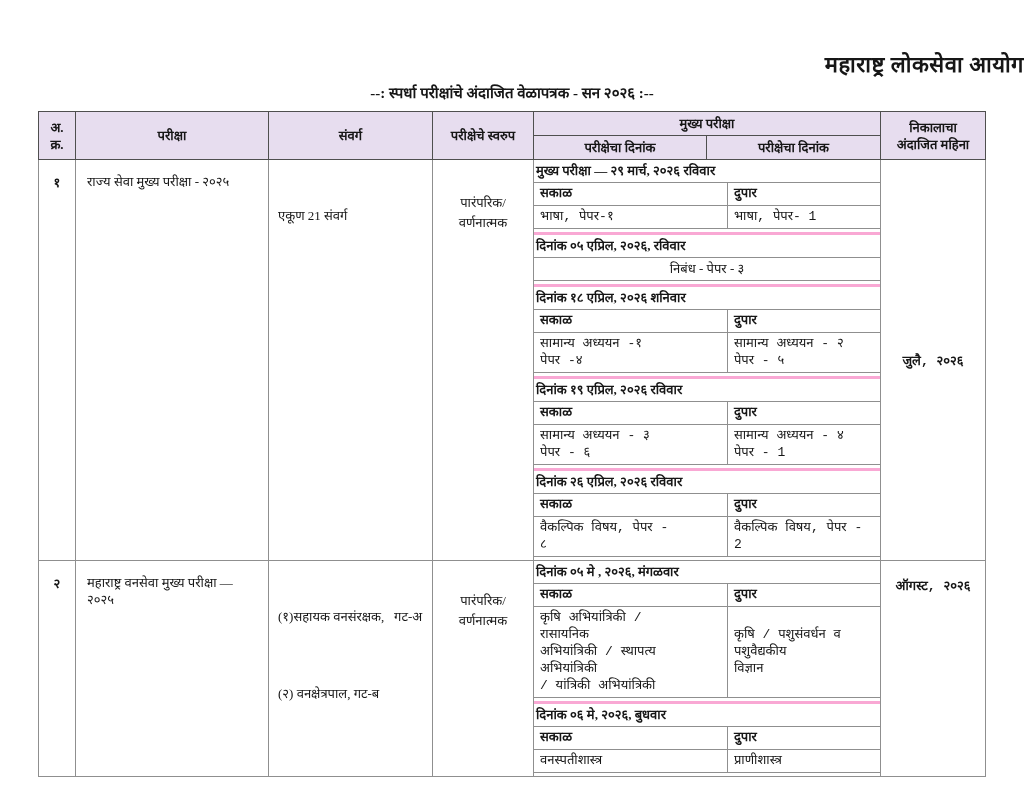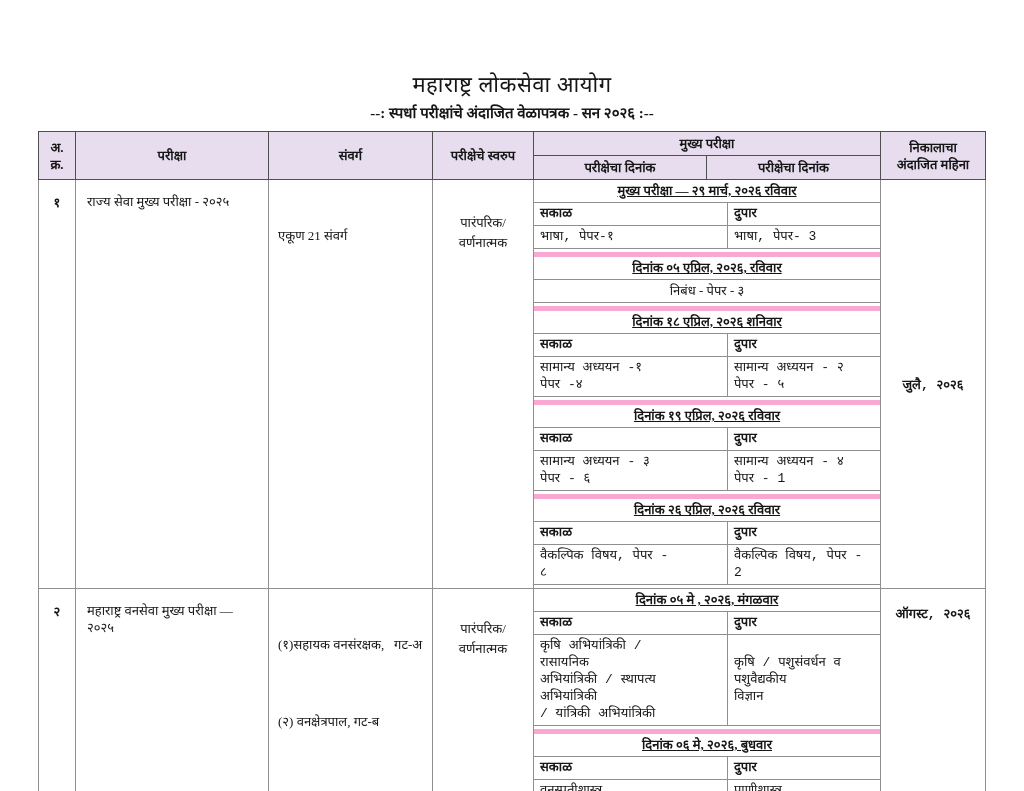--- a/index.html
+++ b/index.html
@@ -2,22 +2,22 @@
 <html><head>
 <meta charset="utf-8">
 <style>
   * { box-sizing: border-box; }
   html,body { margin:0; padding:0; }
   body {
     width:1024px; height:791px; background:#ffffff; color:#161616;
     font-family:"Liberation Serif", serif;
   }
   .title {
-    text-align:center; font-weight:normal; font-size:22px; letter-spacing:0.5px;
-    padding-top:52px; line-height:26px;margin-top:20px;
+    text-align:right; font-weight:bold; font-size:22px; letter-spacing:0.5px;
+    padding-top:52px; line-height:26px;
   }
   .subtitle {
     text-align:center; font-weight:bold; font-size:15px; margin-top:4px;
   }
   table.main {
     border-collapse:collapse; table-layout:fixed; width:947px;
     margin:9px 0 0 38px;
   }
   table.main td {
     border:1px solid #8f8f8f; font-size:13px; overflow:hidden;
@@ -31,24 +31,24 @@
   td.examname { vertical-align:top; padding:13px 8px 0 11px; line-height:17px; }
   td.cadre    { vertical-align:top; padding:13px 6px 0 9px; line-height:17px; white-space:pre-wrap; }
   td.cadre .cline + .cline { margin-top:26px; }
   td.etype    { vertical-align:top; text-align:center; padding-top:33px; line-height:20px; }
   td.sched    { vertical-align:top; padding:0; }
   td.rmonth   { text-align:center; font-weight:bold;font-family:Liberation Mono, monospace; }
   tr.row1 td.rmonth { vertical-align:middle; }
   tr.row2 { height:187px; }
   tr.row2 td.rmonth { vertical-align:top; padding-top:15px; }
   .block { border-bottom:1px solid #8f8f8f; margin-bottom:3px; background:#fff; }
-  .block + .block { border-top:5px solid #f9a8d4; }
+  .block + .block { border-top:3px solid #f9a8d4; }
   .bdate {
-    font-weight:bold; text-align:center; padding:2px 2px 3px;
-    border-bottom:1px solid #8f8f8f; line-height:17px;text-decoration:underline;
+    font-weight:bold; padding:2px 2px 3px;
+    border-bottom:1px solid #8f8f8f; line-height:17px;
   }
   .brow { display:flex; }
   .brow.bhead { border-bottom:1px solid #8f8f8f; font-weight:bold; }
   .bcell {
     width:50%; padding:2px 6px 3px; line-height:17px;
     display:flex; flex-direction:column; justify-content:center;font-family:Liberation Mono, monospace;
   }
   .bcell + .bcell { border-left:1px solid #8f8f8f;margin-left:40px; }
   .bfull { text-align:center; padding:2px 2px 3px; line-height:17px; }
   .bcell span, .bfull span, .bdate span { display:block; }
@@ -111,21 +111,21 @@
                 </div>
             <div class="bcell">
                   <span>दुपार</span>
                 </div>
           </div>
           <div class="brow">
             <div class="bcell">
                   <span>भाषा, पेपर-१</span>
                 </div>
             <div class="bcell">
-                  <span>भाषा, पेपर- 3</span>
+                  <span>भाषा, पेपर- 1</span>
                 </div>
           </div>
         </div>
 
         <div class="block">
           <div class="bdate">दिनांक ०५ एप्रिल, २०२६, रविवार</div>
           <div class="bfull">निबंध  - पेपर - ३</div>
         </div>
 
         <div class="block">

